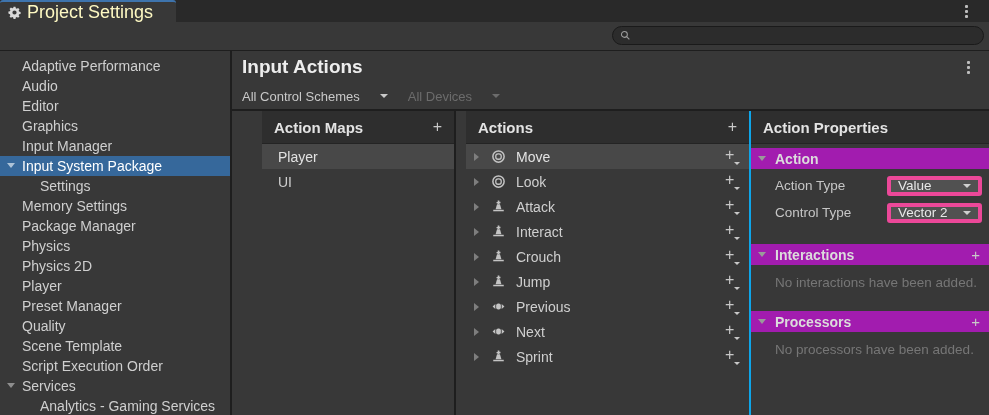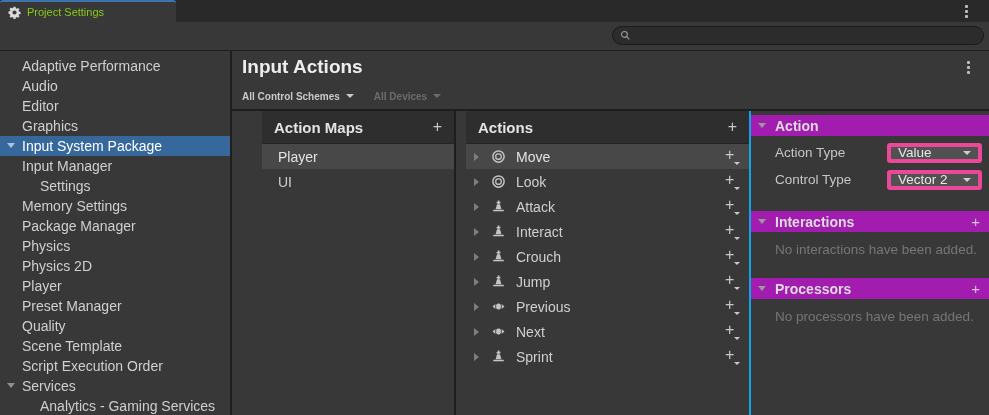--- a/index.html
+++ b/index.html
@@ -8,21 +8,21 @@
     font-family:"Liberation Sans", sans-serif;overflow:hidden;
     color:#CFCFCF;font-size:14px;user-select:none;
   }
   
   .tabbar{position:absolute;top:0;left:0;right:0;height:22px;background:#292929;}
   .tab{
     position:absolute;left:0;top:0;height:20px;width:168px;background:#383838;
     border-top:2px solid #3E74AD;border-radius:3px 3px 0 0;
     display:flex;align-items:center;padding-left:8px;gap:6px;
   }
-  .tab-label{font-size:11px;color:#84cc16;}
+  .tab-label{font-size:18px;color:#fef9c3;}
   .kebab{display:inline-flex;flex-direction:column;gap:2px;align-items:center;cursor:pointer;padding:2px;}
   .kebab i{width:3px;height:3px;background:#BDBDBD;border-radius:1px;display:block;}
   .window-kebab{position:absolute;right:19px;top:3px;}
   
   .toolbar{position:absolute;top:22px;left:0;right:0;height:28px;background:#383838;border-bottom:1px solid #1E1E1E;}
   .searchbox{
     position:absolute;right:5px;top:4px;width:372px;height:19px;background:#2C2C2C;
     border:1px solid #1A1A1A;border-radius:10px;display:flex;align-items:center;padding-left:7px;box-sizing:border-box;gap:5px;
   }
   .search-input{background:transparent;border:none;outline:none;color:#DDD;font-size:12px;flex:1;height:100%;font-family:inherit;}
@@ -43,21 +43,21 @@
   .main-header .kebab{margin-left:auto;}
   .pw-row{height:28px;display:flex;align-items:center;padding-left:10px;}
   .pw-label{width:152px;flex:none;color:#C9C9C9;font-size:13.5px;}
   .object-field{
     flex:1;margin-right:5px;height:20px;background:#2A2A2A;border:1px solid #161616;border-radius:3px;
     display:flex;align-items:center;padding:0 2px 0 3px;gap:4px;cursor:pointer;min-width:0;
   }
   .object-text{font-size:13px;color:#D6D6D6;flex:1;white-space:nowrap;overflow:hidden;}
   .picker{display:flex;align-items:center;padding:0 3px;border-left:1px solid #1E1E1E;height:100%;}
   .schemes-row{height:26px;display:flex;align-items:center;padding-left:10px;gap:20px;border-bottom:2px solid #1E1E1E;}
-  .scheme-btn{display:flex;align-items:center;gap:6px;font-size:10px;color:#C9C9C9;cursor:pointer;font-weight:bold;}
+  .scheme-btn{display:flex;align-items:center;gap:20px;font-size:13px;color:#C9C9C9;cursor:pointer;}
   .scheme-btn .dd-caret{border-top-color:#C9C9C9;}
   .scheme-btn.disabled{color:#6C6C6C;cursor:default;}
   .scheme-btn.disabled .dd-caret{border-top-color:#6C6C6C;}
   .dd-caret{width:0;height:0;border-left:4px solid transparent;border-right:4px solid transparent;border-top:4.5px solid #CFCFCF;display:inline-block;}
   
   .columns{flex:1;display:flex;min-height:0;}
   .col{display:flex;flex-direction:column;min-width:0;}
   .col-maps{width:192px;flex:none;border-right:2px solid #1E1E1E;padding-left:30px;}
   .col-actions{width:283px;flex:none;border-right:2px solid #0ea5e9;margin-left:10px;}
   .col-props{flex:1;}
@@ -121,22 +121,22 @@
     </div>
   </div>
 
   <div class="body">
 
     <div class="sidebar" id="sidebar">
         <div class="side-row"><span>Adaptive Performance</span></div>
         <div class="side-row"><span>Audio</span></div>
         <div class="side-row"><span>Editor</span></div>
         <div class="side-row"><span>Graphics</span></div>
+        <div class="side-row"><span>Input Manager</span></div>
         <div class="side-row selected"><span class="caret-down"></span><span>Input System Package</span></div>
-        <div class="side-row"><span>Input Manager</span></div>
         <div class="side-row indent1"><span>Settings</span></div>
         <div class="side-row"><span>Memory Settings</span></div>
         <div class="side-row"><span>Package Manager</span></div>
         <div class="side-row"><span>Physics</span></div>
         <div class="side-row"><span>Physics 2D</span></div>
         <div class="side-row"><span>Player</span></div>
         <div class="side-row"><span>Preset Manager</span></div>
         <div class="side-row"><span>Quality</span></div>
         <div class="side-row"><span>Scene Template</span></div>
         <div class="side-row"><span>Script Execution Order</span></div>
@@ -320,20 +320,23 @@
                 <span class="action-label">Sprint</span>
                 <span class="add-binding">
                   <span class="plus">+</span>
                   <span class="mini"></span>
                 </span>
               </div>
             </div>
         </div>
 
         <div class="col col-props">
+          <div class="col-header">
+            <span class="col-title">Action Properties</span>
+          </div>
           <div class="props-body">
 
             <div class="section-band">
               <span class="caret-down"></span>
               <span class="section-title">Action</span>
             </div>
 
             <div class="prop-row">
               <span class="prop-label">Action Type</span>
               <span class="dropdown">

